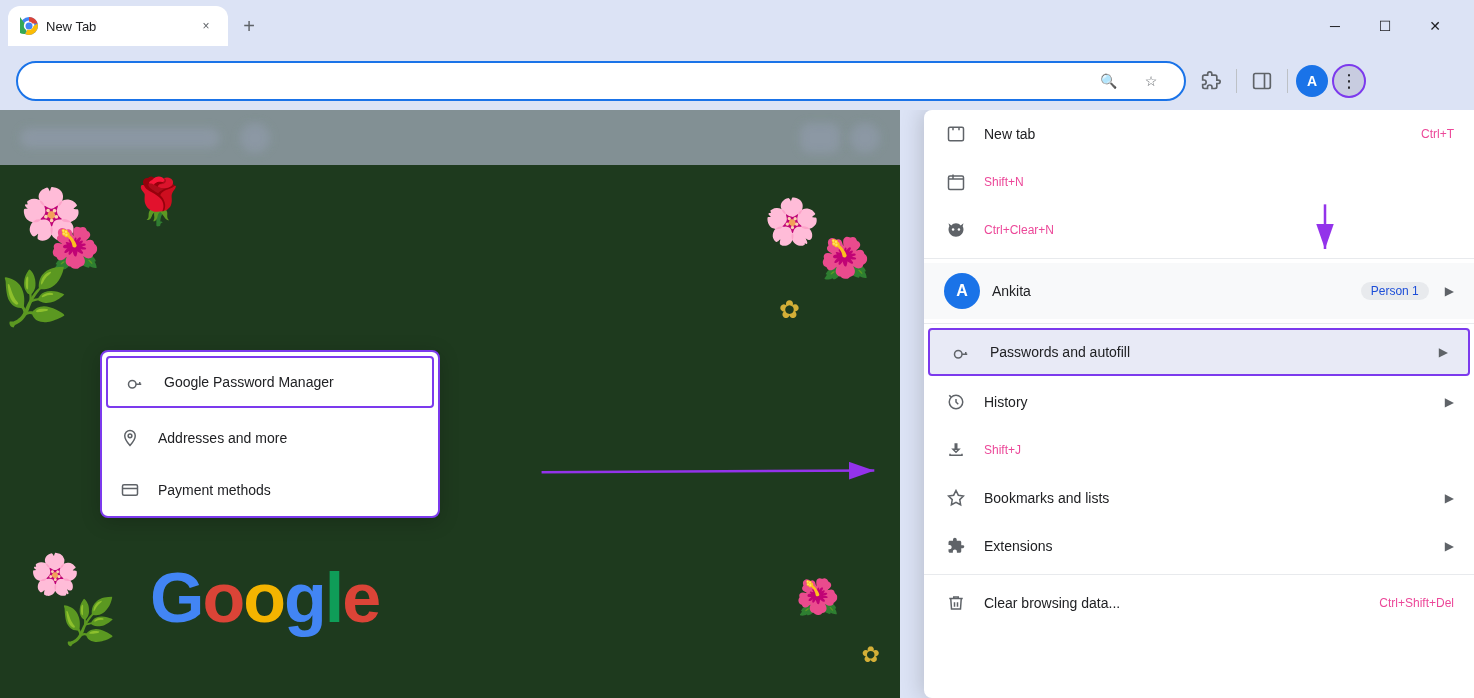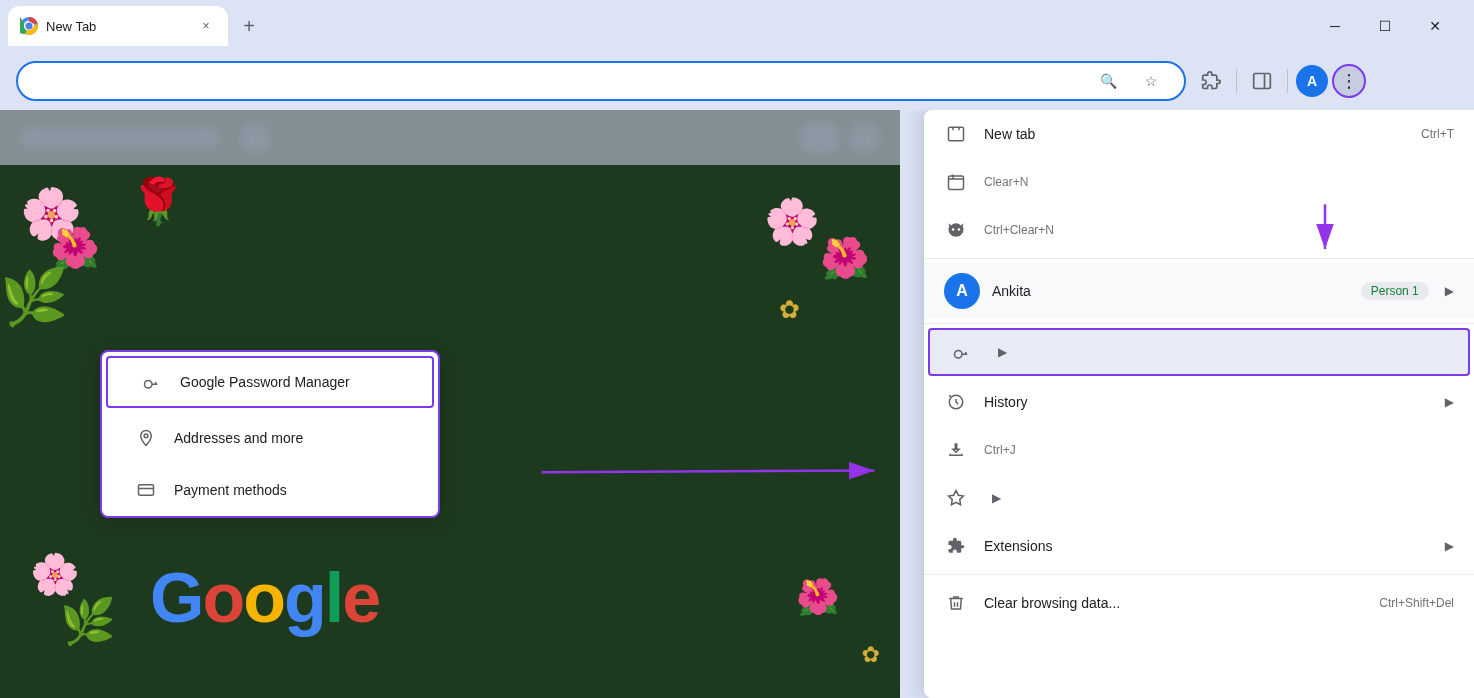--- a/index.html
+++ b/index.html
@@ -245,21 +245,21 @@
       margin-right: 16px;
       flex-shrink: 0;
     }
     .menu-label {
       flex: 1;
       font-size: 14px;
       color: #202124;
     }
     .menu-shortcut {
       font-size: 12px;
-      color: #737373;
+      color: #ec4899;
     }
     .menu-arrow {
       font-size: 12px;
       color: #5f6368;
       margin-left: 8px;
     }
     .menu-divider {
       height: 1px;
       background: #e8eaed;
       margin: 4px 0;
@@ -291,41 +291,41 @@
       flex: 1;
       font-size: 14px;
       color: #202124;
       font-weight: 500;
     }
     .profile-badge {
       background: #e8eaed;
       border-radius: 12px;
       padding: 2px 10px;
       font-size: 12px;
-      color: #15803d;
+      color: #1d4ed8;
       margin-right: 8px;
     }
 
     
     .submenu {
       position: absolute;
       left: 100px;
       top: 240px;
       width: 340px;
       background: white;
       border-radius: 8px;
       box-shadow: 0 4px 20px rgba(0,0,0,0.2);
       border: 2px solid #7c3aed;
       z-index: 10;
       overflow: hidden;
     }
     .submenu-item {
       display: flex;
       align-items: center;
-      padding: 0 32px;
+      padding: 0 16px;
       height: 52px;
       cursor: pointer;
     }
     .submenu-icon {
       width: 24px;
       height: 24px;
       display: flex;
       align-items: center;
       justify-content: center;
       color: #5f6368;
@@ -456,21 +456,21 @@
     </div>
 
     <div class="menu-item">
       <div class="menu-icon">
         <svg width="18" height="18" viewBox="0 0 24 24" fill="none" stroke="#5f6368" stroke-width="2">
           <rect x="2" y="4" width="20" height="18" rx="2"></rect>
           <path d="M2 8h20"></path>
           <path d="M8 2v6"></path>
         </svg>
       </div>
-      <span class="menu-shortcut">Clear+N</span>
+      <span class="menu-shortcut">Shift+N</span>
     </div>
 
     <div class="menu-item">
       <div class="menu-icon">
         <svg width="20" height="20" viewBox="0 0 24 24" fill="#5f6368">
           <path d="M12 4C9.8 4 7.8 5 6.4 6.6L3 4l1 3.5C3.4 8.6 3 9.8 3 11c0 4.97 4.03 9 9 9s9-4.03 9-9c0-1.2-.4-2.4-1-3.5L21 4l-3.4 2.6C16.2 5 14.2 4 12 4z"></path>
           <circle cx="8.5" cy="11.5" r="1.5" fill="white"></circle>
           <circle cx="15.5" cy="11.5" r="1.5" fill="white"></circle>
         </svg>
       </div>
@@ -490,20 +490,21 @@
 
     <div class="menu-divider"></div>
 
     <div class="menu-item" style="background:#e8eaf6; border:2px solid #7c3aed; border-radius:4px; margin:2px 4px;">
       <div class="menu-icon">
         <svg width="18" height="18" viewBox="0 0 24 24" fill="none" stroke="#5f6368" stroke-width="2">
           <circle cx="7" cy="15" r="5"></circle>
           <path d="M12 15h7M17 15v-3"></path>
         </svg>
       </div>
+      <span class="menu-label">Passwords and autofill</span>
       <span class="menu-arrow">▶</span>
     </div>
 
     <div class="menu-item">
       <div class="menu-icon">
         <svg width="18" height="18" viewBox="0 0 24 24" fill="none" stroke="#5f6368" stroke-width="2">
           <path d="M12 8v4l3 3"></path>
           <circle cx="12" cy="12" r="9"></circle>
           <path d="M3 3l2.5 2.5"></path>
         </svg>
@@ -512,29 +513,30 @@
       <span class="menu-arrow">▶</span>
     </div>
 
     <div class="menu-item">
       <div class="menu-icon">
         <svg width="18" height="18" viewBox="0 0 24 24" fill="none" stroke="#5f6368" stroke-width="2">
           <path d="M12 15l-4-4h3V4h2v7h3z"></path>
           <path d="M4 17v2h16v-2"></path>
         </svg>
       </div>
-      <span class="menu-shortcut">Ctrl+J</span>
+      <span class="menu-shortcut">Shift+J</span>
     </div>
 
     <div class="menu-item">
       <div class="menu-icon">
         <svg width="18" height="18" viewBox="0 0 24 24" fill="none" stroke="#5f6368" stroke-width="2">
           <polygon points="12 2 15.09 8.26 22 9.27 17 14.14 18.18 21.02 12 17.77 5.82 21.02 7 14.14 2 9.27 8.91 8.26 12 2"></polygon>
         </svg>
       </div>
+      <span class="menu-label">Bookmarks and lists</span>
       <span class="menu-arrow">▶</span>
     </div>
 
     <div class="menu-item">
       <div class="menu-icon">
         <svg width="18" height="18" viewBox="0 0 24 24" fill="#5f6368">
           <path d="M20.5 11H19V7c0-1.1-.9-2-2-2h-4V3.5C13 2.12 11.88 1 10.5 1S8 2.12 8 3.5V5H4c-1.1 0-1.99.9-1.99 2v3.8H3.5c1.49 0 2.7 1.21 2.7 2.7s-1.21 2.7-2.7 2.7H2V19c0 1.1.9 2 2 2h3.8v-1.5c0-1.49 1.21-2.7 2.7-2.7s2.7 1.21 2.7 2.7V21H17c1.1 0 2-.9 2-2v-4h1.5c1.38 0 2.5-1.12 2.5-2.5S21.88 11 20.5 11z"></path>
         </svg>
       </div>
       <span class="menu-label">Extensions</span>

